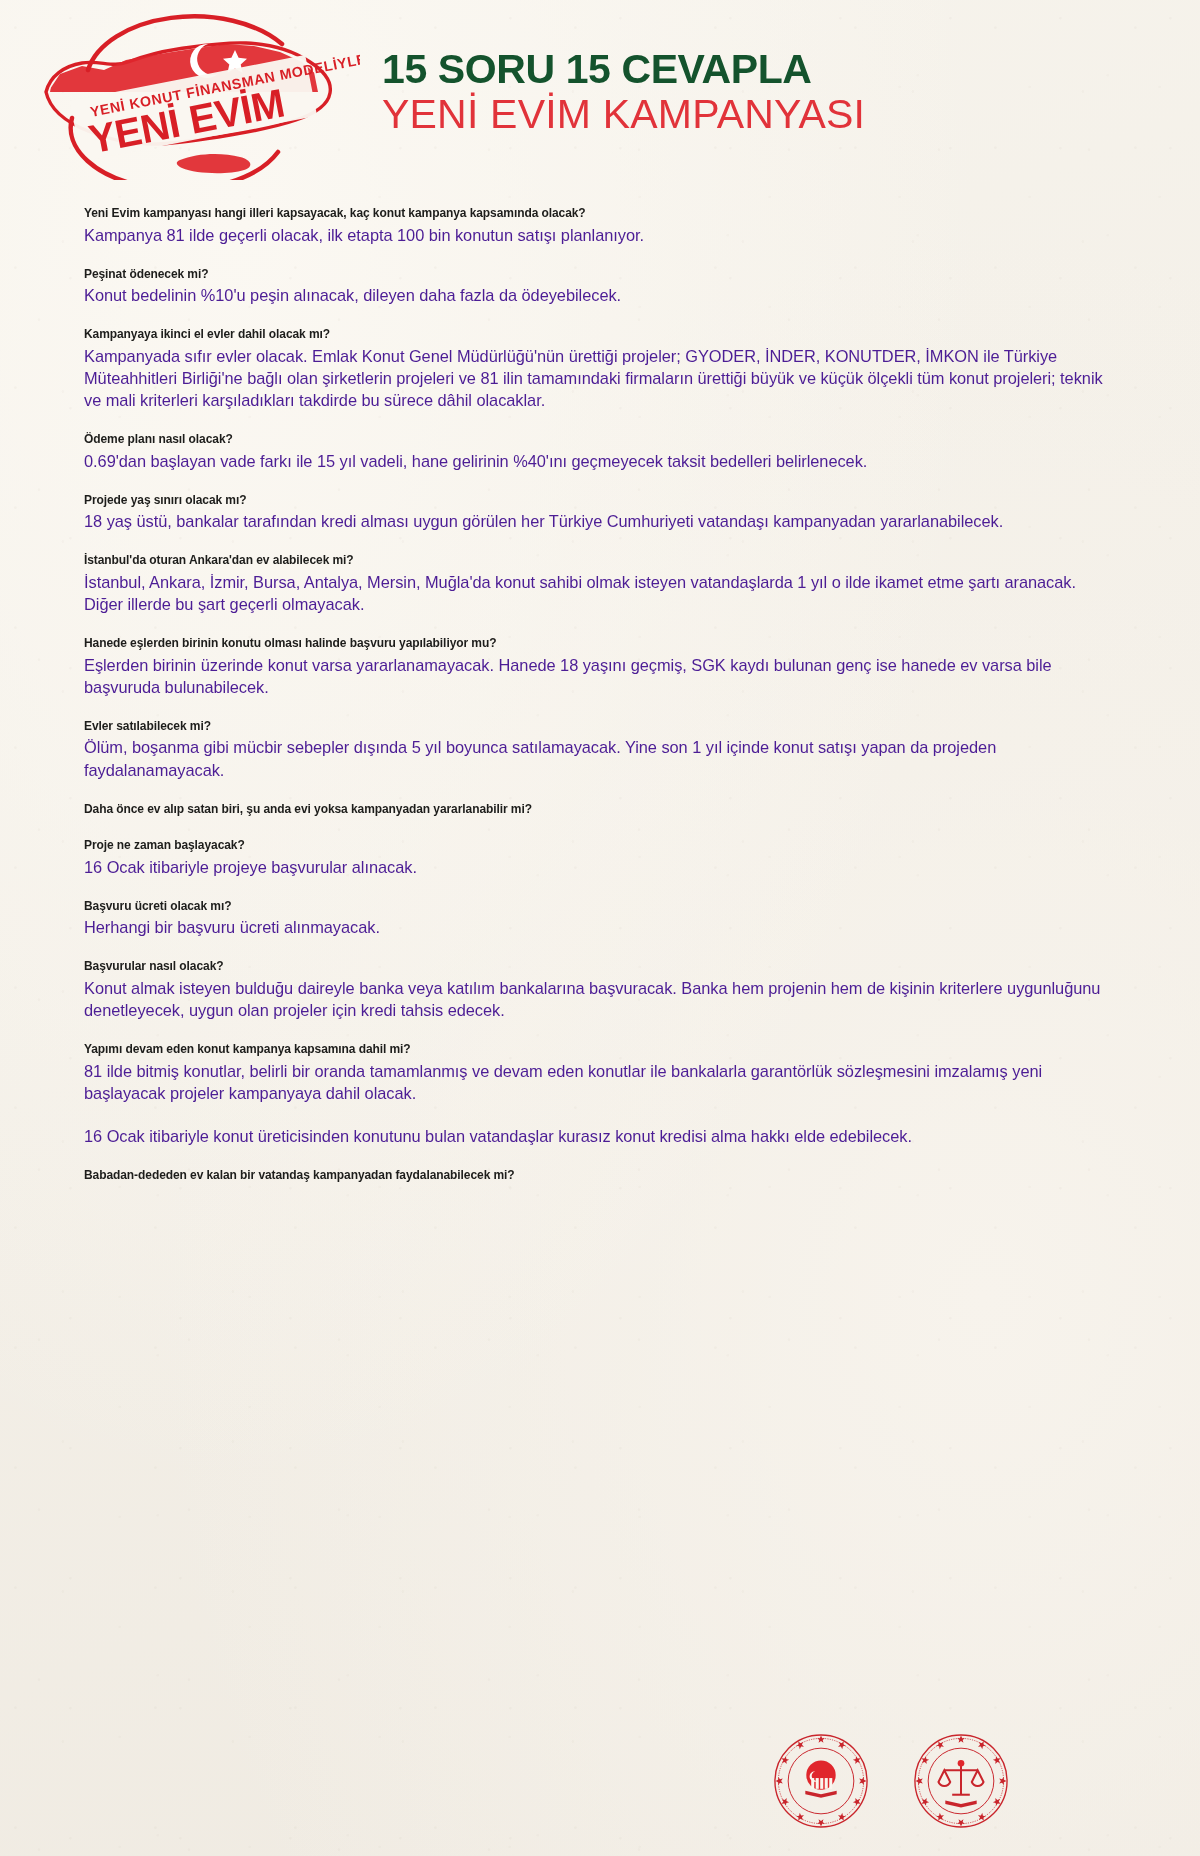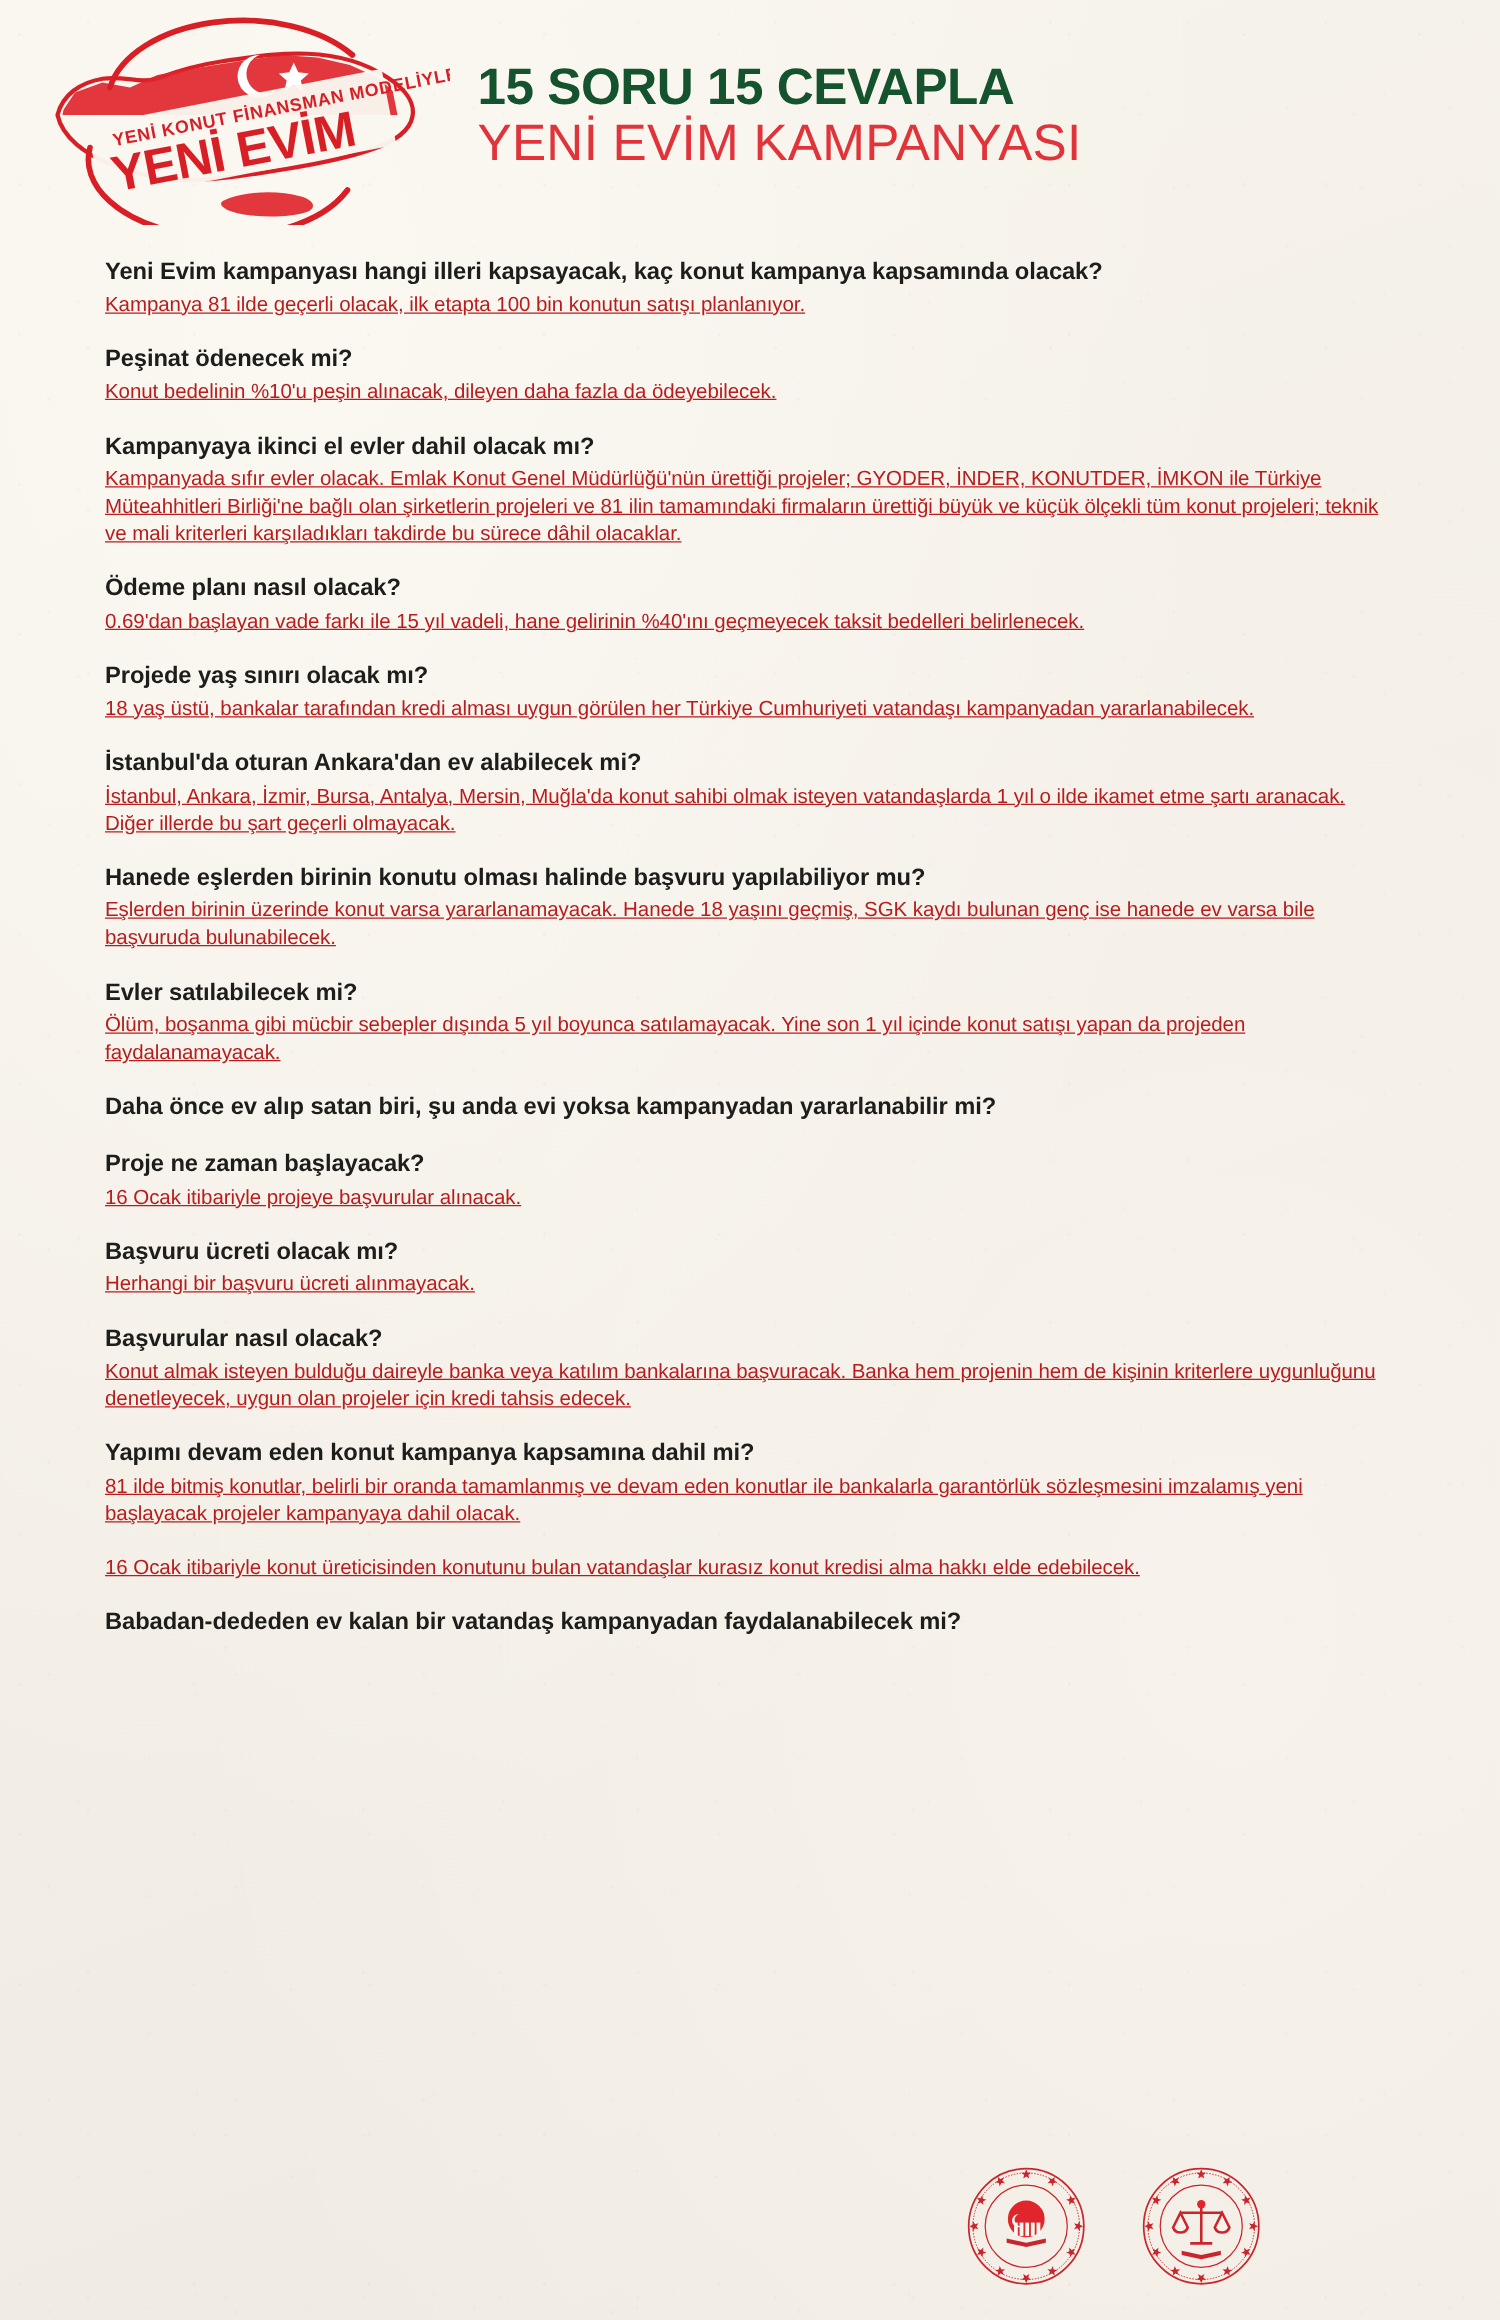--- a/index.html
+++ b/index.html
@@ -83,34 +83,33 @@
   }
 
   
   .faq {
     padding: 26px 86px 0 84px;
   }
   .qa { margin-bottom: 21px; }
   .qa:last-child { margin-bottom: 0; }
 
   .q {
-    font-size: 19px;
+    font-size: 12px;
     font-weight: 700;
     color: #1d1d1b;
     line-height: 1.30;
     letter-spacing: -0.08px;
     margin-bottom: 2px;
   }
   .a {
     font-size: 16.4px;
     font-weight: 400;
-    color: #b91c1c;
+    color: #4c1d95;
     line-height: 1.345;
     letter-spacing: -0.05px;
-    text-decoration: underline;
   }
 
   
   .footer-seals {
     position: absolute;
     right: 190px;
     bottom: 26px;
     display: flex;
     gap: 42px;
     align-items: center;

